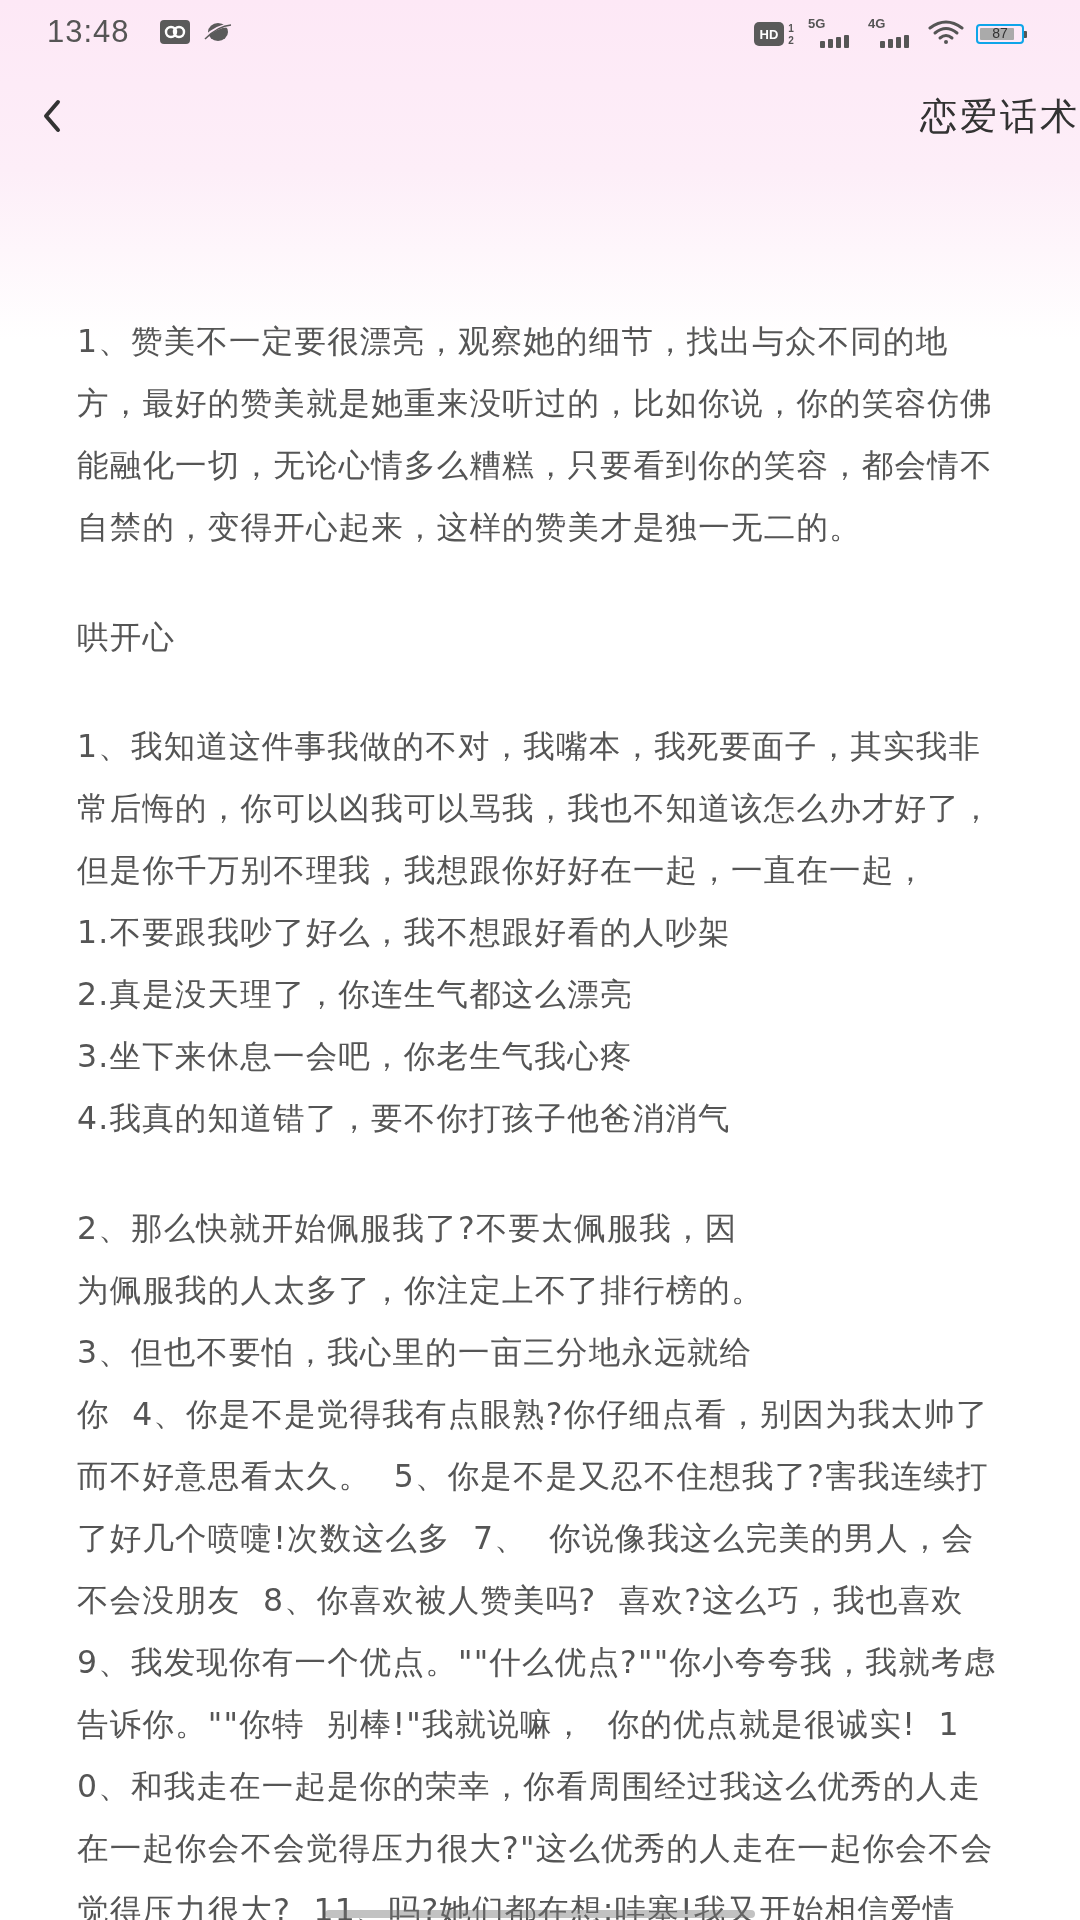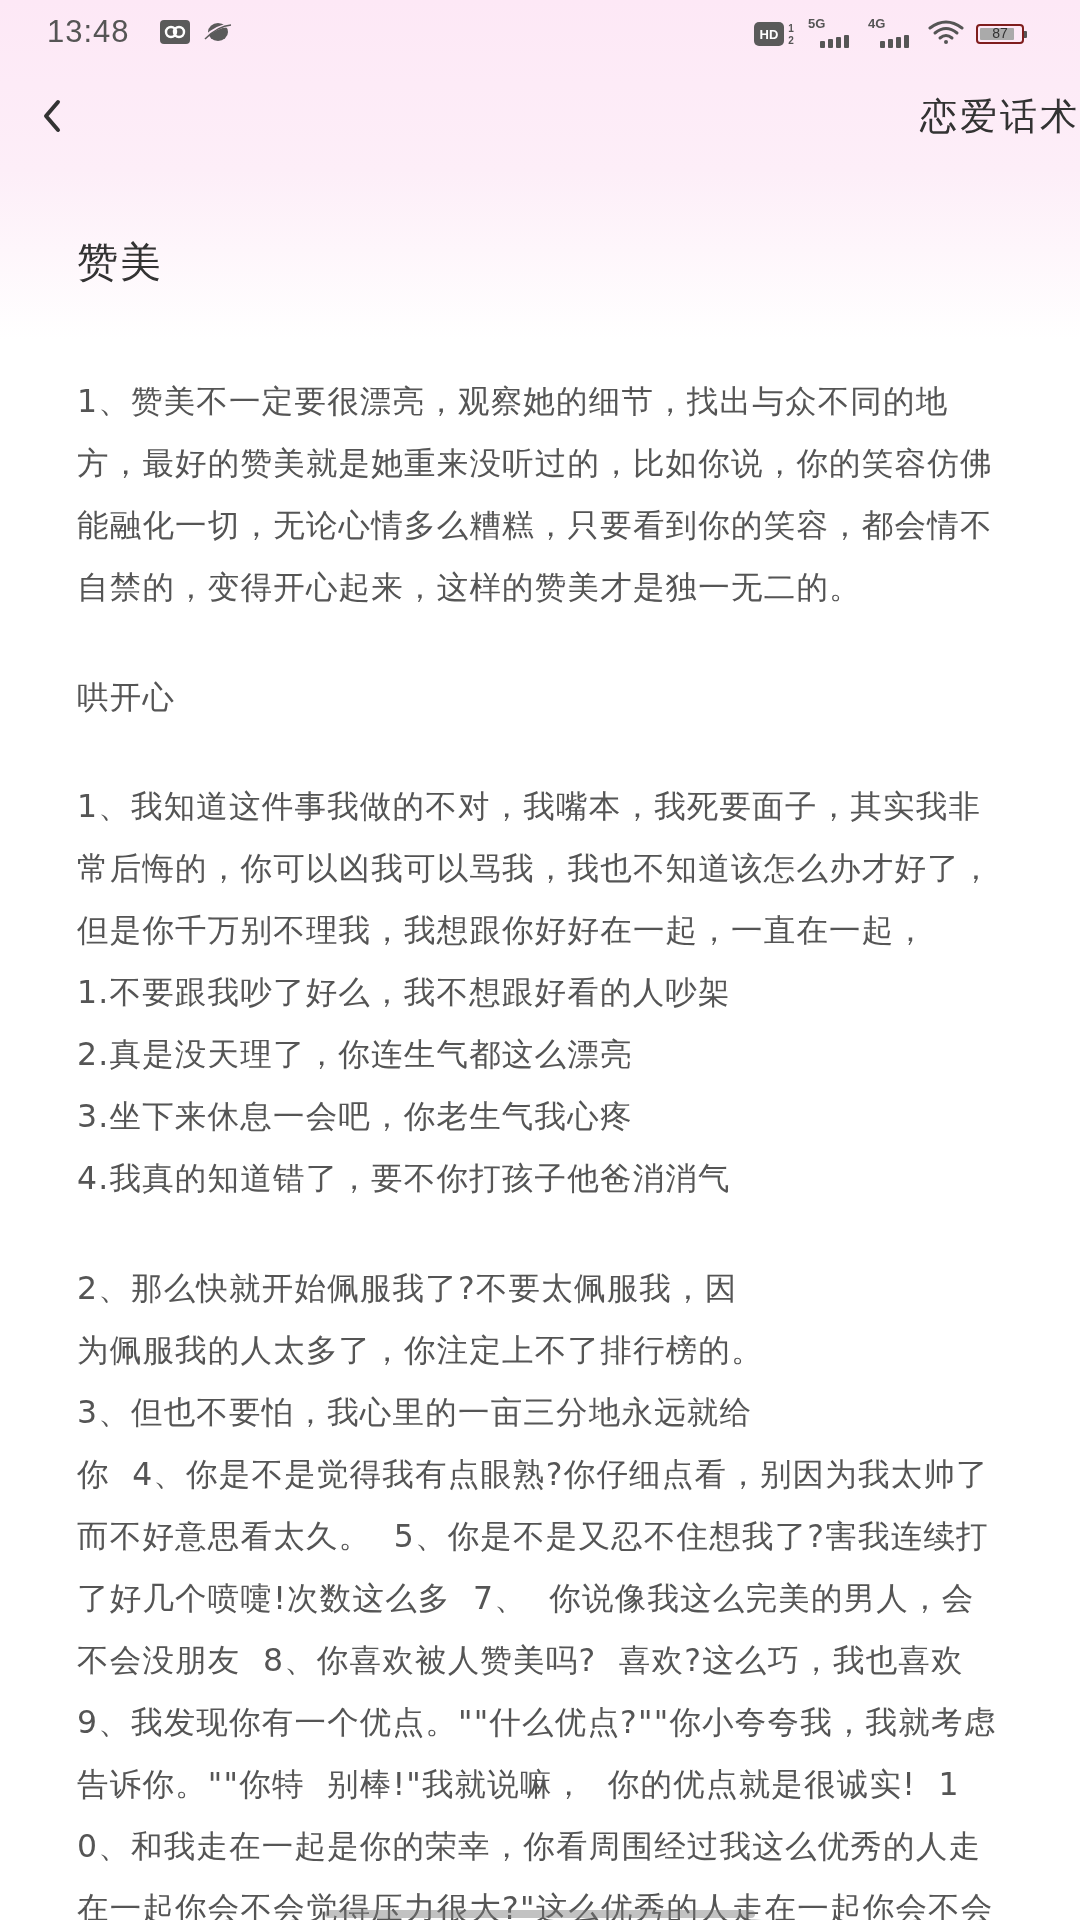--- a/index.html
+++ b/index.html
@@ -73,21 +73,21 @@
     .sig-bars span {
       display: block;
       width: 5px;
       background: #555;
       border-radius: 1px;
     }
     .battery {
       position: relative;
       width: 48px;
       height: 20px;
-      border: 2px solid #7f1d1d;
+      border: 2px solid #0ea5e9;
       border-radius: 4px;
       box-sizing: border-box;
     }
     .battery::after {
       content: "";
       position: absolute;
       right: -5px;
       top: 5px;
       width: 3px;
       height: 7px;
@@ -237,21 +237,20 @@
 <div class="nav-bar">
   <div class="back-button">
     <svg width="24" height="36" viewBox="0 0 24 36">
       <path d="M18 4 L6 18 L18 32" stroke="#333" stroke-width="4" fill="none" stroke-linecap="round" stroke-linejoin="round"></path>
     </svg>
   </div>
   <div class="nav-title">恋爱话术</div>
 </div>
 
 <div class="content">
-  <h1 class="section-title">赞美</h1>
   <div class="article">
     <p class="para">1、赞美不一定要很漂亮，观察她的细节，找出与众不同的地方，最好的赞美就是她重来没听过的，比如你说，你的笑容仿佛能融化一切，无论心情多么糟糕，只要看到你的笑容，都会情不自禁的，变得开心起来，这样的赞美才是独一无二的。</p>
     <div class="gap"></div>
     <p class="para">哄开心</p>
     <div class="gap"></div>
     <p class="para">1、我知道这件事我做的不对，我嘴本，我死要面子，其实我非常后悔的，你可以凶我可以骂我，我也不知道该怎么办才好了，但是你千万别不理我，我想跟你好好在一起，一直在一起，
 1.不要跟我吵了好么，我不想跟好看的人吵架
 2.真是没天理了，你连生气都这么漂亮
 3.坐下来休息一会吧，你老生气我心疼
 4.我真的知道错了，要不你打孩子他爸消消气</p>

